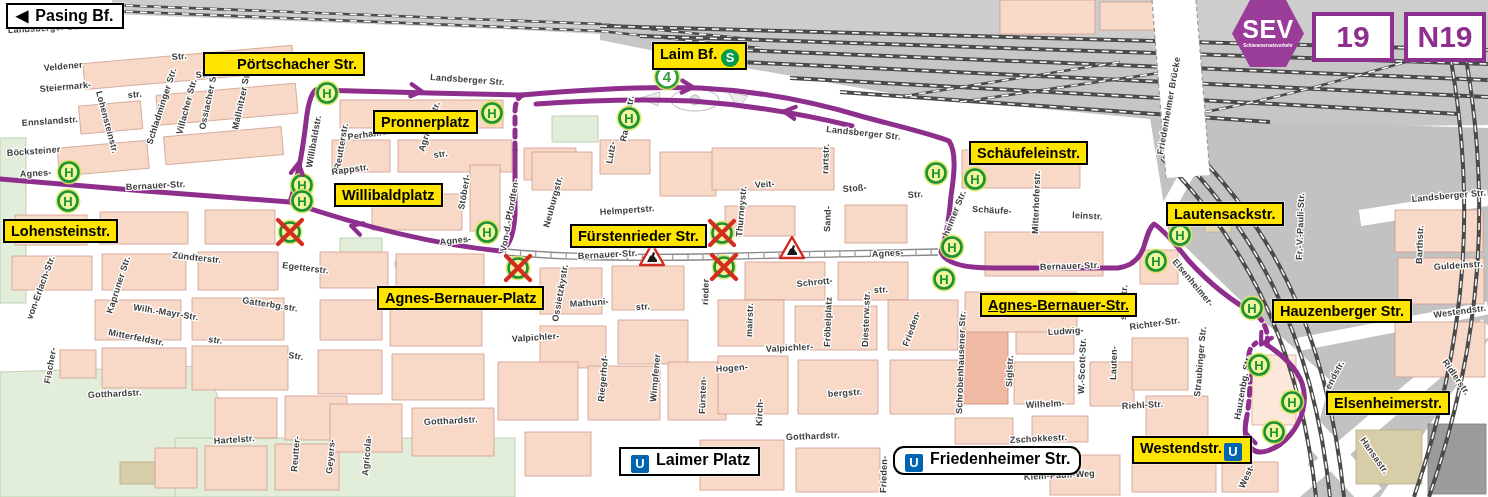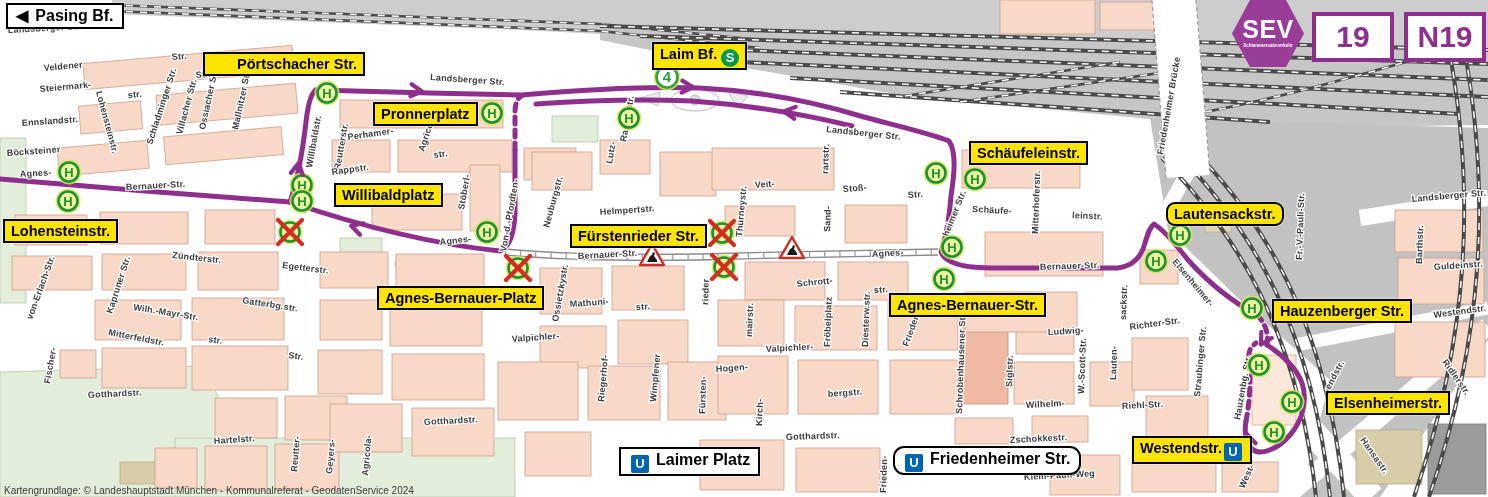--- a/index.html
+++ b/index.html
@@ -473,37 +473,36 @@
           <circle class="halo" r="13.5"></circle>
           <circle class="tramc" r="10.5"></circle>
           <text class="tramt" y="5">4</text>
         </g>
       </g>
   </svg>
 
   <div id="labels-layer">
       <div class="map-label white" style="left: 6px; top: 3px;"><span class="arr">◀</span><span class="lbltx">Pasing Bf.</span></div>
       <div class="map-label" style="left: 203px; top: 52px; padding-left: 32px;"><span class="lbltx">Pörtschacher Str.</span></div>
-      <div class="map-label" style="left: 373px; top: 102px;"><span class="lbltx">Pronnerplatz</span></div>
+      <div class="map-label" style="left: 373px; top: 110px;"><span class="lbltx">Pronnerplatz</span></div>
       <div class="map-label" style="left: 652px; top: 42px;"><span class="lbltx">Laim Bf.</span><span class="ic ic-s">S</span></div>
       <div class="map-label" style="left: 969px; top: 141px;"><span class="lbltx">Schäufeleinstr.</span></div>
       <div class="map-label" style="left: 334px; top: 183px;"><span class="lbltx">Willibaldplatz</span></div>
       <div class="map-label" style="left: 3px; top: 219px;"><span class="lbltx">Lohensteinstr.</span></div>
       <div class="map-label" style="left: 570px; top: 224px; text-align: right;"><span class="lbltx">Fürstenrieder Str.</span></div>
       <div class="map-label" style="left: 377px; top: 286px;"><span class="lbltx">Agnes-Bernauer-Platz</span></div>
-      <div class="map-label" style="left: 889px; top: 293px;"><span class="lbltx">Agnes-Bernauer-Str.</span></div>
-      <div class="map-label" style="left: 1166px; top: 202px; border-radius: 9px;"><span class="lbltx">Lautensackstr.</span></div>
+      <div class="map-label" style="left: 980px; top: 293px; text-decoration: underline;"><span class="lbltx">Agnes-Bernauer-Str.</span></div>
+      <div class="map-label" style="left: 1166px; top: 202px;"><span class="lbltx">Lautensackstr.</span></div>
       <div class="map-label" style="left: 1272px; top: 299px;"><span class="lbltx">Hauzenberger Str.</span></div>
       <div class="map-label" style="left: 1326px; top: 391px;"><span class="lbltx">Elsenheimerstr.</span></div>
       <div class="map-label white" style="left: 619px; top: 447px;"><span class="ic ic-u">U</span><span class="lbltx">Laimer Platz</span></div>
       <div class="map-label" style="left: 1132px; top: 436px;"><span class="lbltx">Westendstr.</span><span class="ic ic-u">U</span></div>
       <div class="map-label white" style="left: 893px; top: 446px; border-radius: 11px;"><span class="ic ic-u">U</span><span class="lbltx">Friedenheimer Str.</span></div>
     </div>
 
   <div class="badge-sev">
     <div class="sev-t">SEV</div>
     <div class="sev-s">Schienenersatzverkehr</div>
   </div>
   <div class="line-box" style="left:1312px">19</div>
   <div class="line-box" style="left:1404px">N19</div>
 
-  <div id="copyright">Kartengrundlage: © Landeshauptstadt München - Kommunalreferat - GeodatenService 2024</div>
 </div>
 
 </body></html>

